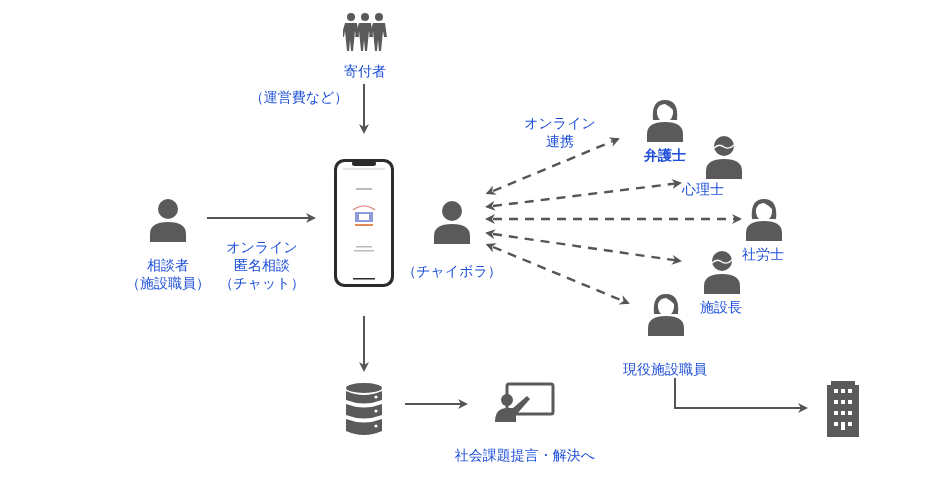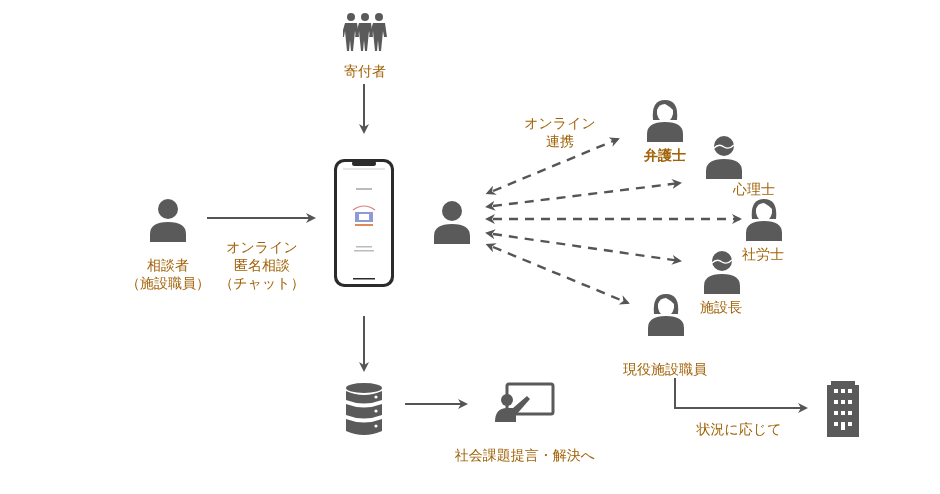--- a/index.html
+++ b/index.html
@@ -1,18 +1,18 @@
 <!DOCTYPE html>
 <html><head>
 <meta charset="utf-8">
 <style>
   html, body { margin:0; padding:0; background:#ffffff; }
   body { width:940px; height:494px; position:relative; overflow:hidden;
          font-family:"DejaVu Sans", "Liberation Sans", sans-serif; color:#222; }
-  .lbl { position:absolute; font-size:14px; line-height:18px; text-align:center; white-space:nowrap; color:#a16207; }
+  .lbl { position:absolute; font-size:14px; line-height:18px; text-align:center; white-space:nowrap; color:#1d4ed8; }
   .icon { position:absolute; }
   svg { display:block; }
   #arrows { position:absolute; left:0; top:0; }
 </style>
 </head>
 <body>
 
 <svg id="arrows" width="940" height="494" viewBox="0 0 940 494">
   <defs>
     <marker id="ah" markerWidth="10" markerHeight="10" refX="8" refY="5" orient="auto" markerUnits="userSpaceOnUse">
@@ -50,20 +50,21 @@
       <circle cx="22" cy="5" r="4"></circle>
         <path d="M16,11 h12 l2,14 h-3 l-1,-6 -2,20 h-2 l-1,-11 -1,11 h-2 l-2,-20 -1,6 h-3 z"></path>
       <circle cx="36" cy="5" r="4"></circle>
         <path d="M30,11 h12 l2,14 h-3 l-1,-6 -2,20 h-2 l-1,-11 -1,11 h-2 l-2,-20 -1,6 h-3 z"></path>
     </g>
   </svg>
 </div>
 <div class="lbl" style="left:340px;top:62px;width:50px;">寄付者</div>
 
 <div class="lbl" style="left:244px;top:88px;width:110px;">
+  <div>（運営費など）</div>
 </div>
 
 <div class="icon" style="left:148px;top:198px;">
   <svg width="40" height="44" viewBox="0 0 40 44">
     <g fill="#5a5a5a">
         <circle cx="20" cy="11" r="10"></circle>
         <path d="M2,44 v-8 q0,-12 18,-12 q18,0 18,12 v8 z"></path>
       </g>
   </svg>
 </div>
@@ -97,20 +98,21 @@
 
 <div class="icon" style="left:432px;top:200px;">
   <svg width="40" height="44" viewBox="0 0 40 44">
     <g fill="#5a5a5a">
         <circle cx="20" cy="11" r="10"></circle>
         <path d="M2,44 v-8 q0,-12 18,-12 q18,0 18,12 v8 z"></path>
       </g>
   </svg>
 </div>
 <div class="lbl" style="left:400px;top:262px;width:104px;">
+  <div>（チャイボラ）</div>
 </div>
 
 <div class="lbl" style="left:512px;top:114px;width:96px;">
   <div>オンライン</div>
   <div>連携</div>
 </div>
 
 <div class="icon" style="left:645px;top:98px;">
   <svg width="40" height="44" viewBox="0 0 40 44">
     <g fill="#5a5a5a">
@@ -125,21 +127,21 @@
 
 <div class="icon" style="left:704px;top:135px;">
   <svg width="40" height="44" viewBox="0 0 40 44">
     <g fill="#5a5a5a">
         <circle cx="20" cy="11" r="10"></circle>
         <path d="M2,44 v-8 q0,-12 18,-12 q18,0 18,12 v8 z"></path>
       </g>
     <path d="M10,13 q5,-5 10,-1 q5,3 10,-2" stroke="#fff" stroke-width="1.4" fill="none"></path>
   </svg>
 </div>
-<div class="lbl" style="left:727px;top:180px;width:54px;">心理士</div>
+<div class="lbl" style="left:676px;top:180px;width:54px;">心理士</div>
 
 <div class="icon" style="left:744px;top:197px;">
   <svg width="40" height="44" viewBox="0 0 40 44">
     <g fill="#5a5a5a">
         <path d="M8,22 q-2,-20 12,-20 q14,0 12,20 z"></path>
         <path d="M2,44 v-8 q0,-12 18,-12 q18,0 18,12 v8 z"></path>
       </g>
     <path d="M12,12 q2,-6 8,-6 q4,2 8,6 v4 q-2,8 -8,8 q-6,0 -8,-8 z" fill="#fff"></path>
   </svg>
 </div>
@@ -207,14 +209,13 @@
       <rect x="9" y="34" width="4" height="4"></rect>
         <rect x="16" y="34" width="4" height="4"></rect>
         <rect x="23" y="34" width="4" height="4"></rect>
       <rect x="9" y="45" width="4" height="4"></rect>
         <rect x="16" y="45" width="4" height="8"></rect>
         <rect x="23" y="45" width="4" height="4"></rect>
     </g>
   </svg>
 </div>
 <div class="lbl" style="left:684px;top:420px;width:110px;">
-  <div>状況に応じて</div>
 </div>
 
 </body></html>

